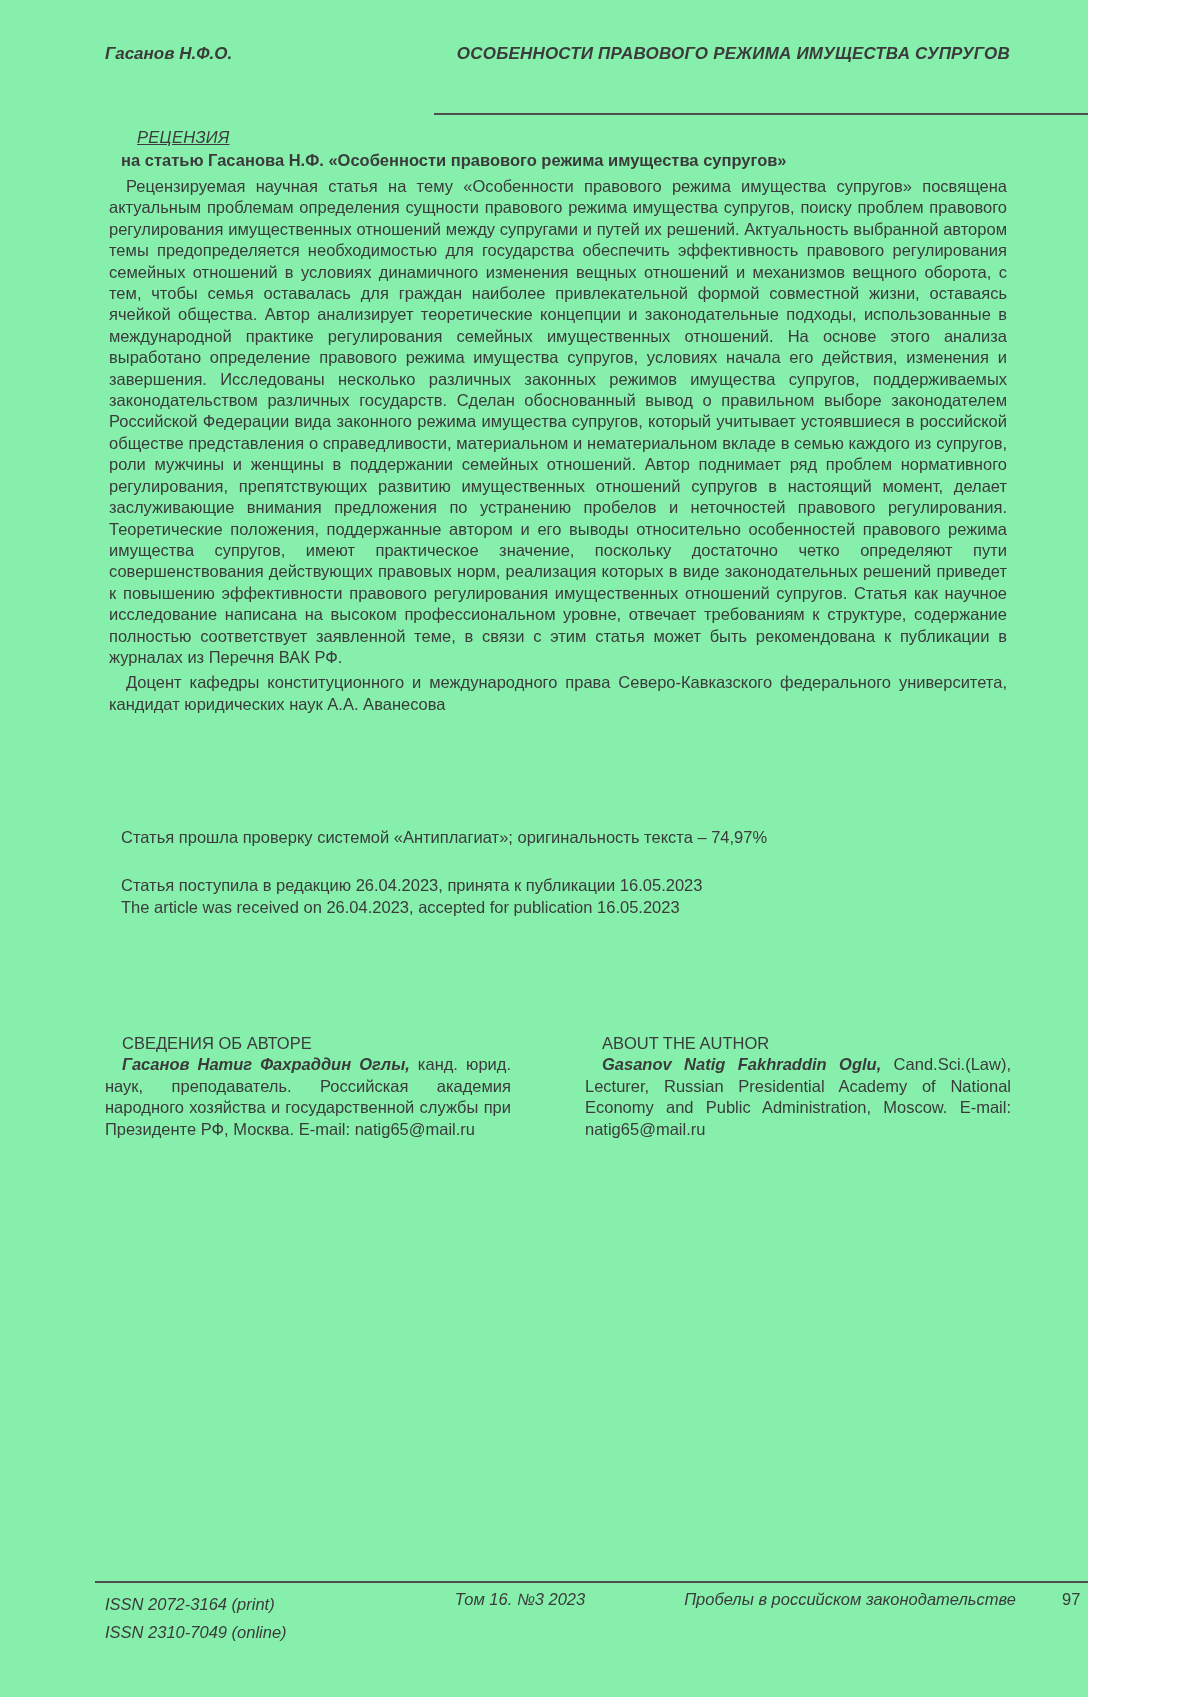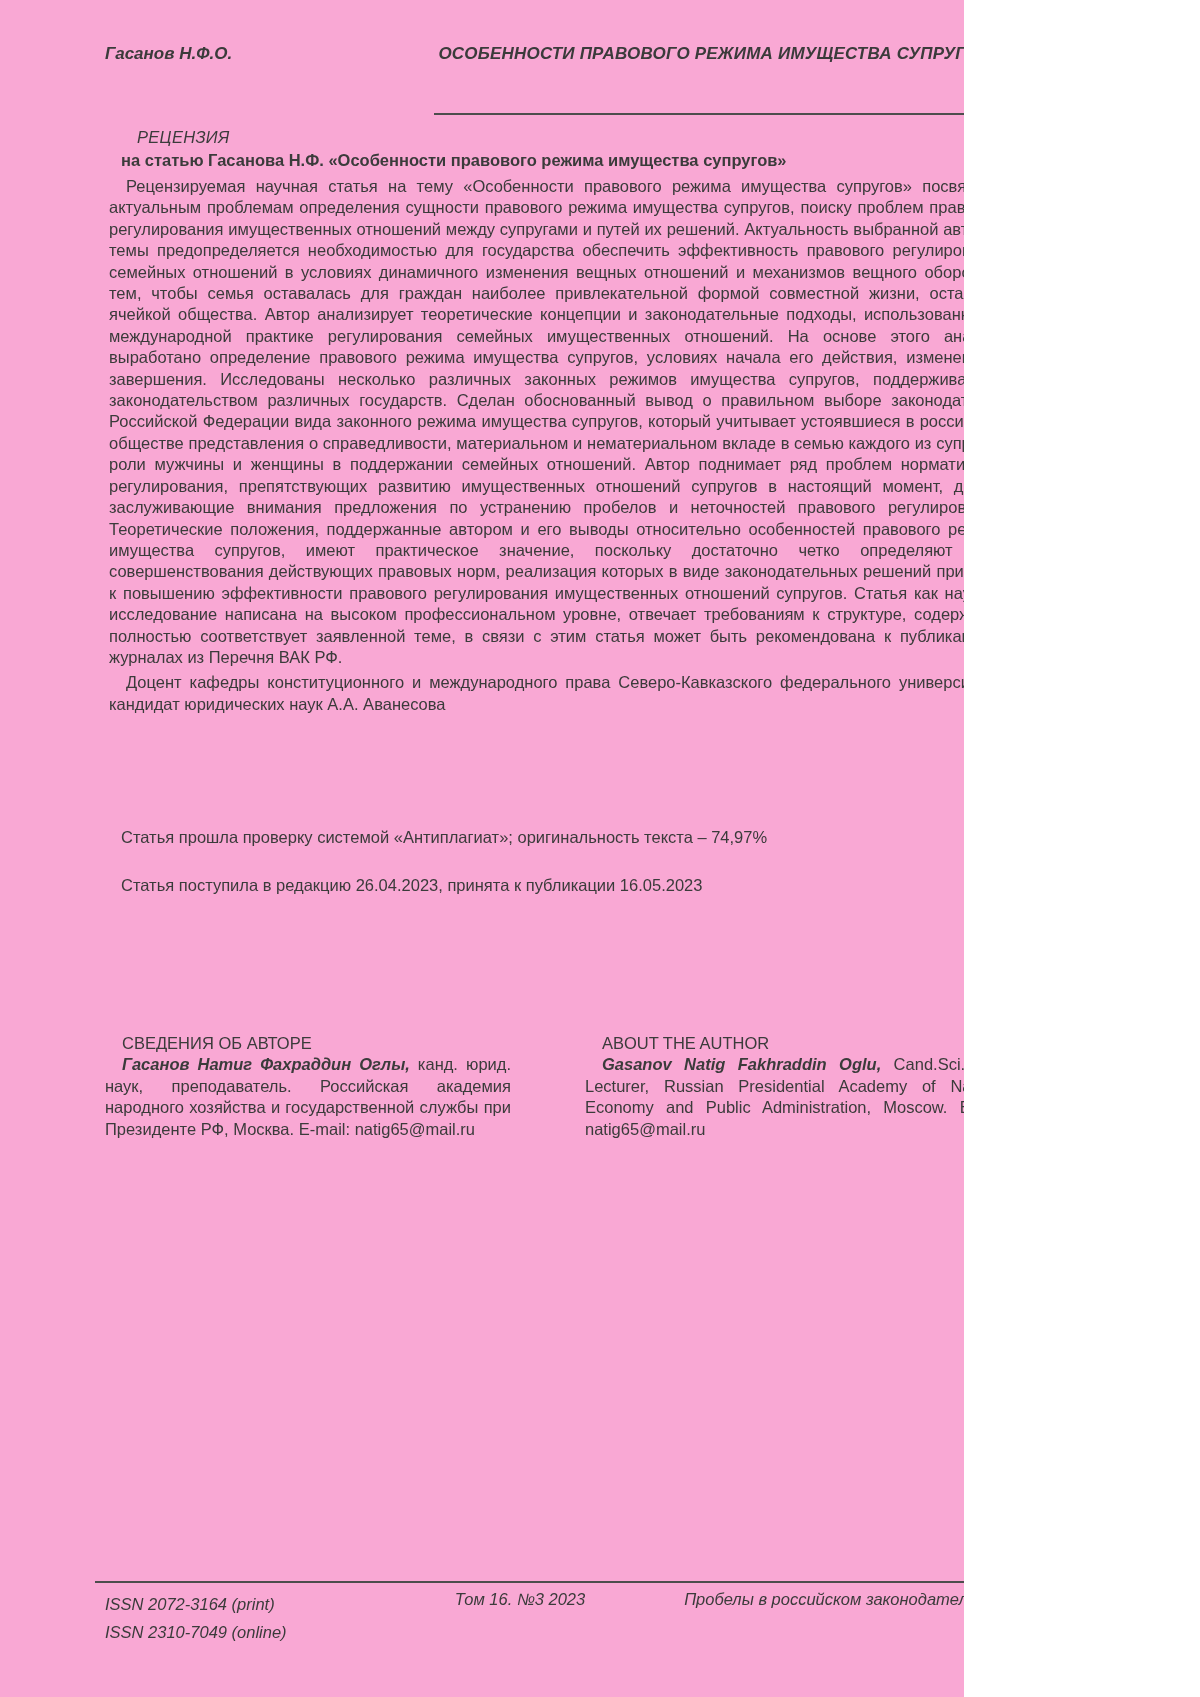--- a/index.html
+++ b/index.html
@@ -1,29 +1,29 @@
 <!DOCTYPE html>
 <html lang="ru"><head>
 <meta charset="utf-8">
 <style>
   html,body{margin:0;padding:0;background:#ffffff;}
   .page{
-    position:relative;width:964px;height:1697px;background:#f9a8d4;
+    position:relative;width:1088px;height:1697px;background:#86efac;
     font-family:"Liberation Sans","DejaVu Sans",sans-serif;
     color:#3b3b3b;overflow:hidden;
   }
   .abs{position:absolute;}
   
   .run-author{left:105px;top:44px;font-size:17px;font-weight:700;font-style:italic;}
-  .run-title{left:420px;top:44px;width:590px;text-align:center;font-size:17px;font-weight:700;font-style:italic;letter-spacing:.2px;}
+  .run-title{left:420px;top:44px;width:590px;text-align:right;font-size:17px;font-weight:700;font-style:italic;letter-spacing:.2px;}
   .rule{background:#4d4d4d;}
   .header-rule{left:434px;top:113px;width:738px;height:2px;}
   .vrule-top{left:1117px;top:46px;width:2px;height:195px;}
   
-  .review-heading{left:137px;top:128px;font-size:16.5px;font-style:italic;letter-spacing:.3px;}
+  .review-heading{left:137px;top:128px;font-size:16.5px;font-style:italic;text-decoration:underline;letter-spacing:.3px;}
   .review-subheading{left:121px;top:151px;font-size:16.5px;font-weight:bold;}
   .review-flow{left:105px;top:172px;width:906px;font-size:16.5px;line-height:21.4px;text-align:justify;}
   .review-flow p{margin:4px;text-indent:17px;}
   
   .antiplag{left:121px;top:828px;font-size:16.5px;}
   .received-ru{left:121px;top:876px;font-size:16.5px;}
   .received-en{left:121px;top:898px;font-size:16.5px;}
   
   .col{font-size:16.5px;line-height:21.4px;text-align:justify;}
   .col .col-heading{text-indent:17px;text-align:left;margin:0 0 0 0;}
@@ -51,20 +51,21 @@
 
   <div class="abs review-heading">РЕЦЕНЗИЯ</div>
   <div class="abs review-subheading">на статью Гасанова Н.Ф. «Особенности правового режима имущества супругов»</div>
   <div class="abs review-flow">
     <p>Рецензируемая научная статья на тему «Особенности правового режима имущества супругов» посвящена актуальным проблемам определения сущности правового режима имущества супругов, поиску проблем правового регулирования имущественных отношений между супругами и путей их решений. Актуальность выбранной автором темы предопределяется необходимостью для государства обеспечить эффективность правового регулирования семейных отношений в условиях динамичного изменения вещных отношений и механизмов вещного оборота, с тем, чтобы семья оставалась для граждан наиболее привлекательной формой совместной жизни, оставаясь ячейкой общества. Автор анализирует теоретические концепции и законодательные подходы, использованные в международной практике регулирования семейных имущественных отношений. На основе этого анализа выработано определение правового режима имущества супругов, условиях начала его действия, изменения и завершения. Исследованы несколько различных законных режимов имущества супругов, поддерживаемых законодательством различных государств. Сделан обоснованный вывод о правильном выборе законодателем Российской Федерации вида законного режима имущества супругов, который учитывает устоявшиеся в российской обществе представления о справедливости, материальном и нематериальном вкладе в семью каждого из супругов, роли мужчины и женщины в поддержании семейных отношений. Автор поднимает ряд проблем нормативного регулирования, препятствующих развитию имущественных отношений супругов в настоящий момент, делает заслуживающие внимания предложения по устранению пробелов и неточностей правового регулирования. Теоретические положения, поддержанные автором и его выводы относительно особенностей правового режима имущества супругов, имеют практическое значение, поскольку достаточно четко определяют пути совершенствования действующих правовых норм, реализация которых в виде законодательных решений приведет к повышению эффективности правового регулирования имущественных отношений супругов. Статья как научное исследование написана на высоком профессиональном уровне, отвечает требованиям к структуре, содержание полностью соответствует заявленной теме, в связи с этим статья может быть рекомендована к публикации в журналах из Перечня ВАК РФ.</p>
     <p>Доцент кафедры конституционного и международного права Северо-Кавказского федерального университета, кандидат юридических наук А.А. Аванесова</p>
   </div>
 
   <div class="abs antiplag">Статья прошла проверку системой «Антиплагиат»; оригинальность текста – 74,97%</div>
   <div class="abs received-ru">Статья поступила в редакцию 26.04.2023, принята к публикации 16.05.2023</div>
+  <div class="abs received-en">The article was received on 26.04.2023, accepted for publication 16.05.2023</div>
 
   <div class="abs col col-ru">
     <div class="col-heading">СВЕДЕНИЯ ОБ АВТОРЕ</div>
     <p><span class="person-name">Гасанов Натиг Фахраддин Оглы,</span><span> канд. юрид. наук, преподаватель. Российская академия народного хозяйства и государственной службы при Президенте РФ, Москва. E-mail: natig65@mail.ru</span></p>
   </div>
   <div class="abs col col-en">
     <div class="col-heading">ABOUT THE AUTHOR</div>
     <p><span class="person-name">Gasanov Natig Fakhraddin Oglu,</span><span> Cand.Sci.(Law), Lecturer, Russian Presidential Academy of National Economy and Public Administration, Moscow. E-mail: natig65@mail.ru</span></p>
   </div>
 

